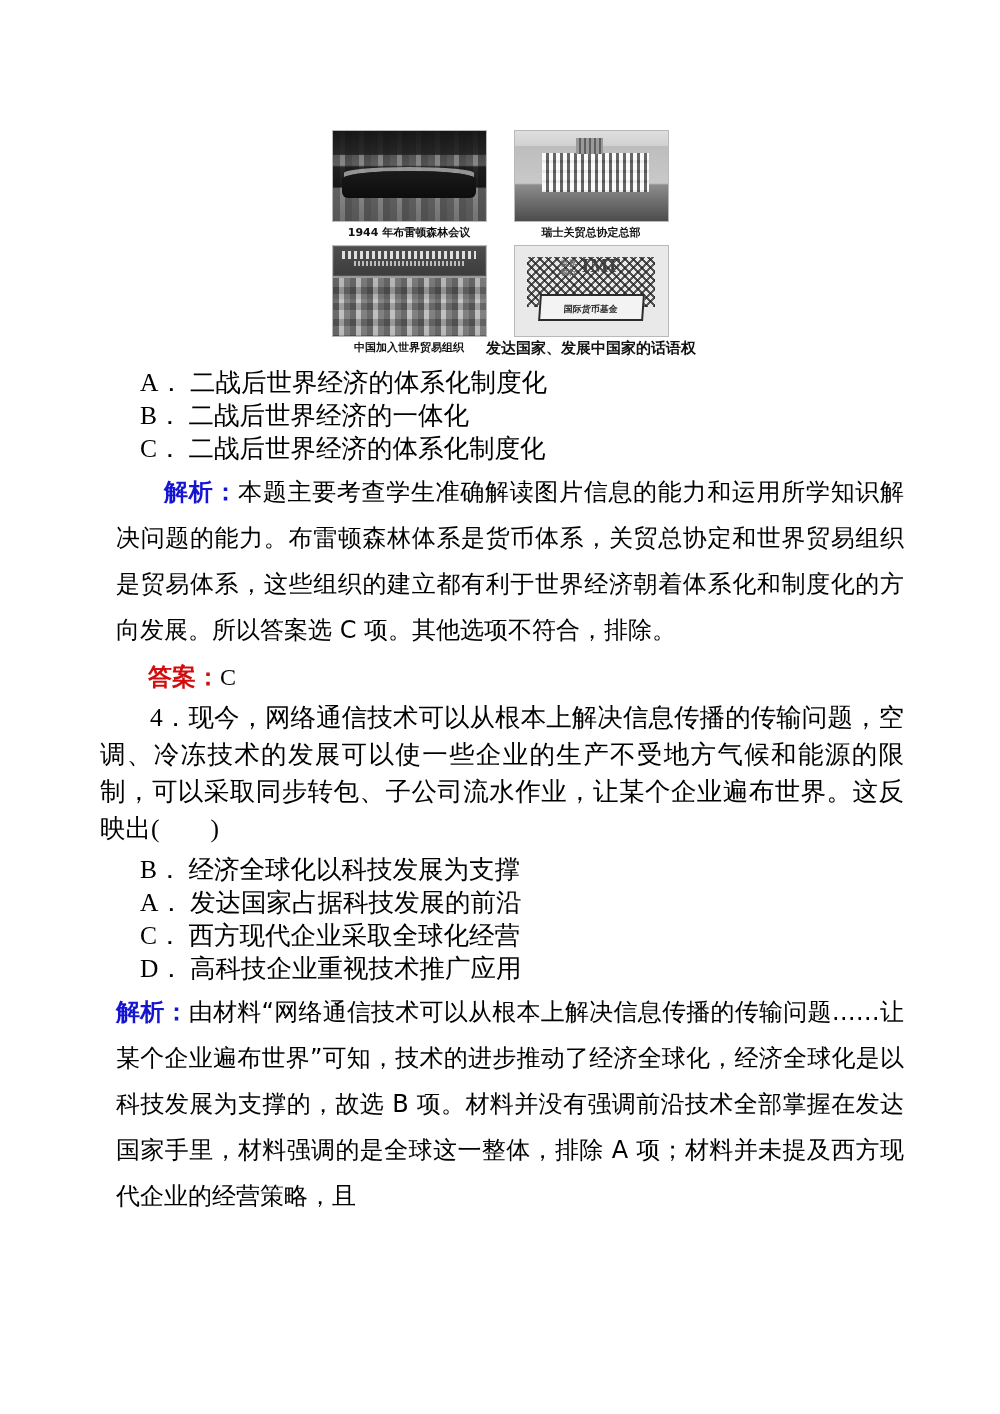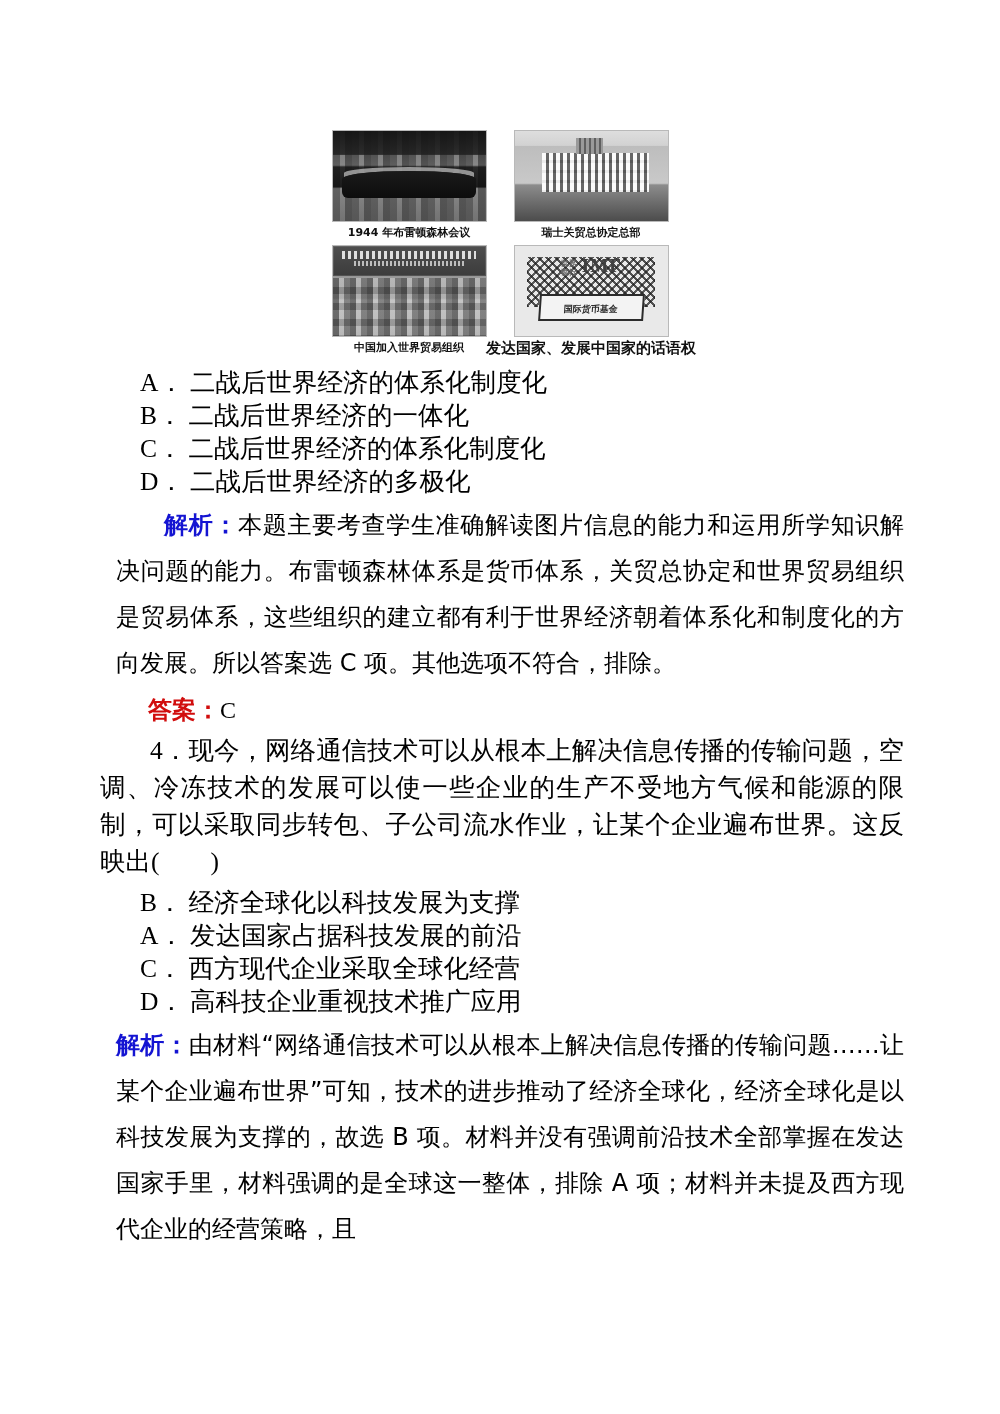--- a/index.html
+++ b/index.html
@@ -320,23 +320,20 @@
     <div class="opt-list">
       <div class="opt">
         <span class="lbl">A．</span><span class="txt">二战后世界经济的体系化制度化</span>
       </div>
       <div class="opt">
         <span class="lbl">B．</span><span class="txt">二战后世界经济的一体化</span>
       </div>
       <div class="opt">
         <span class="lbl">C．</span><span class="txt">二战后世界经济的体系化制度化</span>
       </div>
-      <div class="opt">
-        <span class="lbl">D．</span><span class="txt">二战后世界经济的多极化</span>
-      </div>
     </div>
 
     <p class="para first-indent"><span class="tag-blue">解析：</span><span>本题主要考查学生准确解读图片信息的能力和运用所学知识解决问题的能力。布雷顿森林体系是货币体系，关贸总协定和世界贸易组织是贸易体系，这些组织的建立都有利于世界经济朝着体系化和制度化的方向发展。所以答案选 C 项。其他选项不符合，排除。</span></p>
 
     <div class="answer-line"><span class="tag-red">答案：</span><span class="val">C</span></div>
 
     <p class="qtext first-indent"><span>4．</span><span>现今，网络通信技术可以从根本上解决信息传播的传输问题，空调、冷冻技术的发展可以使一些企业的生产不受地方气候和能源的限制，可以采取同步转包、子公司流水作业，让某个企业遍布世界。这反映出(　　)</span></p>
 
     <div class="opt-list">
       <div class="opt">

